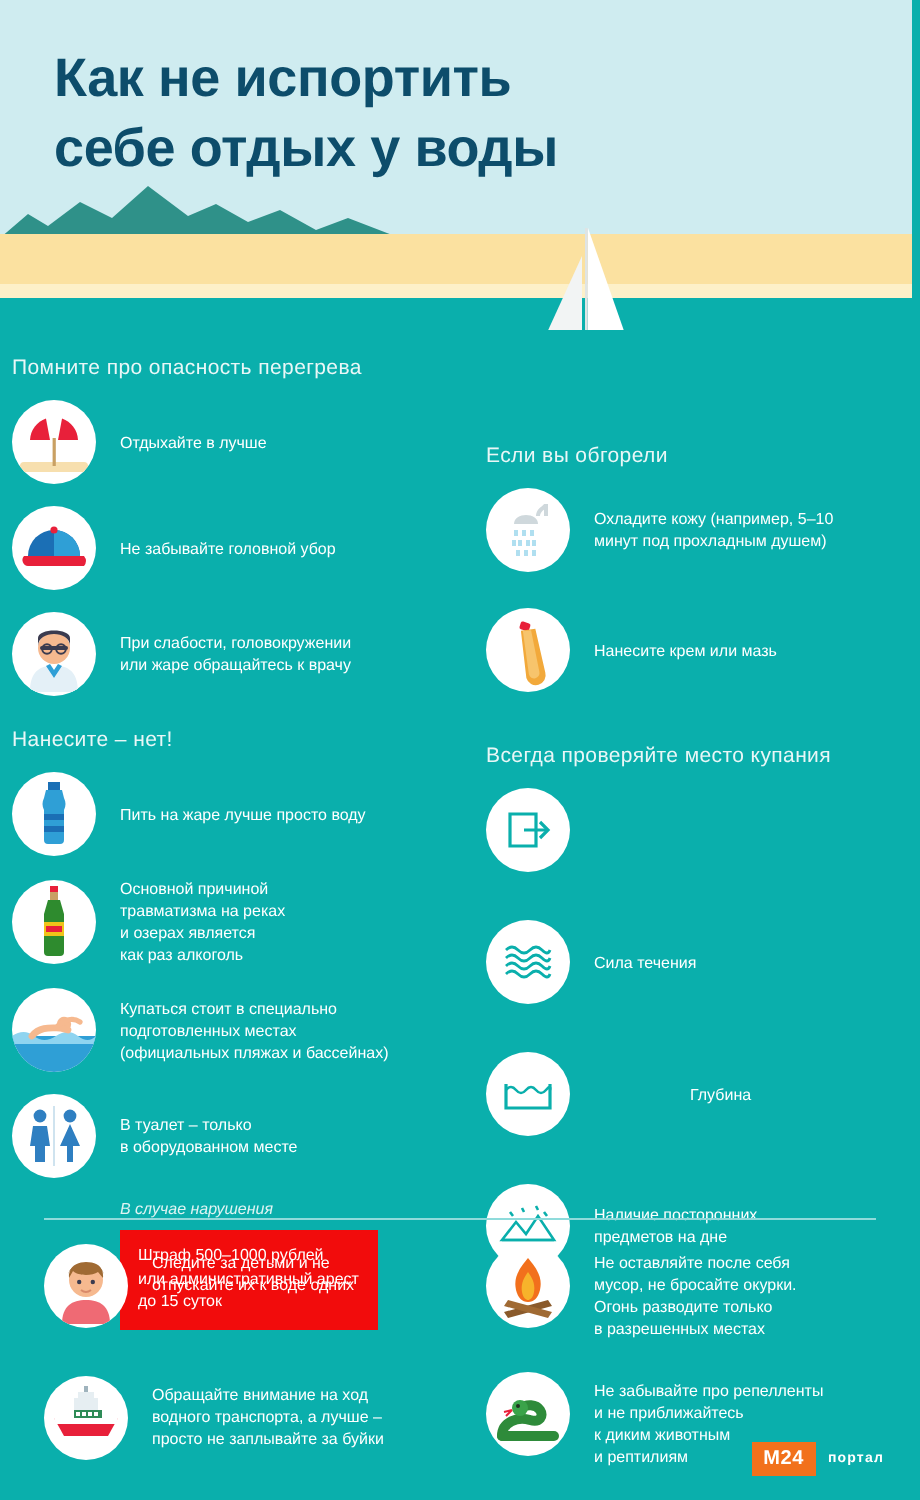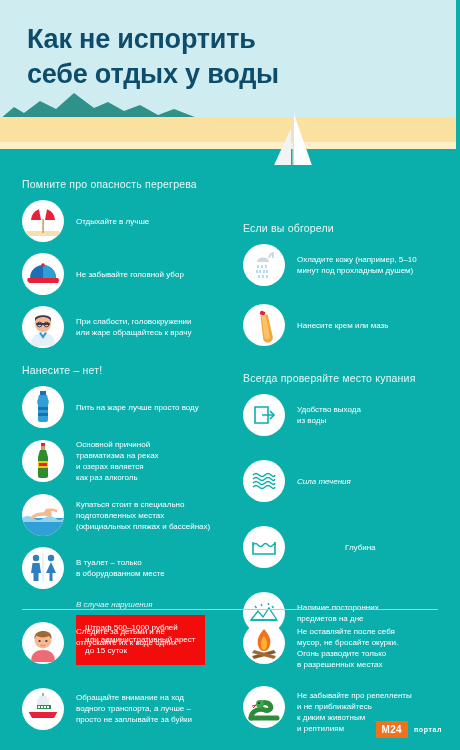--- a/index.html
+++ b/index.html
@@ -17,21 +17,21 @@
     color:#0d4d6b;font-size:27px;line-height:35px;font-weight:bold;letter-spacing:-0.2px;
   }
   .mountains{position:absolute;left:0;bottom:46px;width:200px;height:30px;}
   .beach{position:absolute;left:0;bottom:22px;width:460px;height:26px;background:#fbe1a0;}
   .beach2{position:absolute;left:0;bottom:16px;width:460px;height:7px;background:#fdf0c8;}
   .sea{position:absolute;left:0;bottom:0;width:460px;height:16px;background:#0aafac;}
   .boat{position:absolute;left:258px;top:112px;width:70px;height:85px;}
 
   
   .col{position:absolute;top:178px;width:215px;}
-  .col-left{left:22px;}
+  .col-left{left:6px;}
   .col-right{left:243px;}
 
   .sec-title{
     color:#e9f7f7;font-size:10.5px;font-weight:normal;letter-spacing:.2px;
     margin:0 0 10px 0;
   }
   .sec{margin-bottom:16px;}
 
   .row{display:flex;align-items:center;margin-bottom:11px;}
   .bubble{
@@ -247,24 +247,23 @@
       <div class="sec-title">Всегда проверяйте место купания</div>
 
       <div class="row" style="margin-bottom:24px;">
         <div class="bubble">
           <svg class="ic" viewBox="0 0 42 42">
             <path d="M12 13 H25 V29 H12 Z" fill="none" stroke="#0aafac" stroke-width="1.6"></path>
             <path d="M19 21 H31" stroke="#0aafac" stroke-width="1.6"></path>
             <path d="M27 17 L31 21 L27 25" fill="none" stroke="#0aafac" stroke-width="1.6"></path>
           </svg>
         </div>
-        <div class="txt">Удобство выхода<br>из воды</div>
-      </div>
-
-      <div class="row" style="margin-bottom:24px;font-style:italic;">
+      </div>
+
+      <div class="row" style="margin-bottom:24px;">
         <div class="bubble">
           <svg class="ic" viewBox="0 0 42 42">
             <g fill="none" stroke="#0aafac" stroke-width="1.4">
               <path d="M10 15 q3 -3 6 0 t6 0 t6 0 t4 0"></path>
               <path d="M10 19 q3 -3 6 0 t6 0 t6 0 t4 0"></path>
               <path d="M10 23 q3 -3 6 0 t6 0 t6 0 t4 0"></path>
               <path d="M10 27 q3 -3 6 0 t6 0 t6 0 t4 0"></path>
             </g>
           </svg>
         </div>

